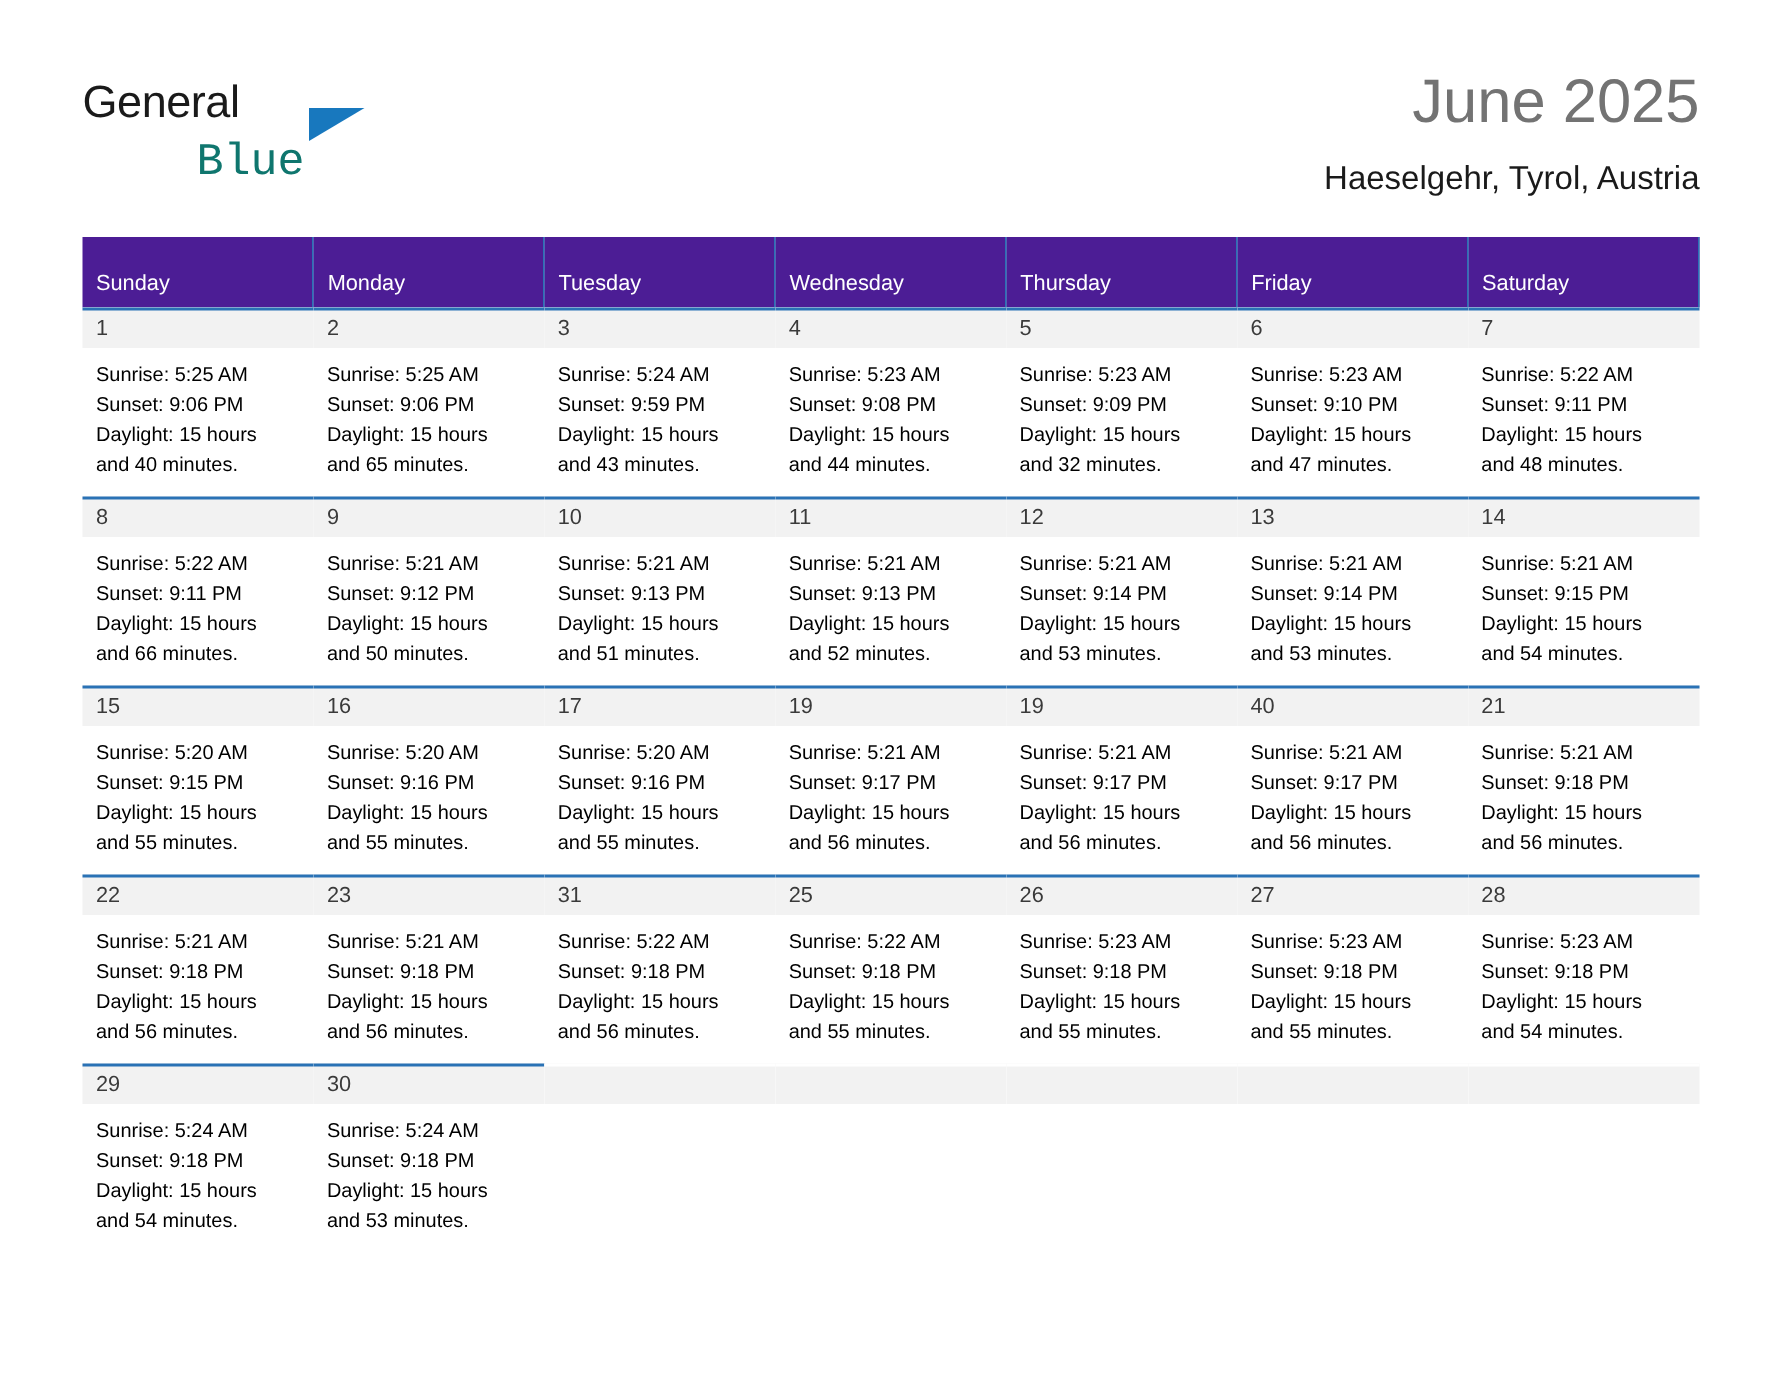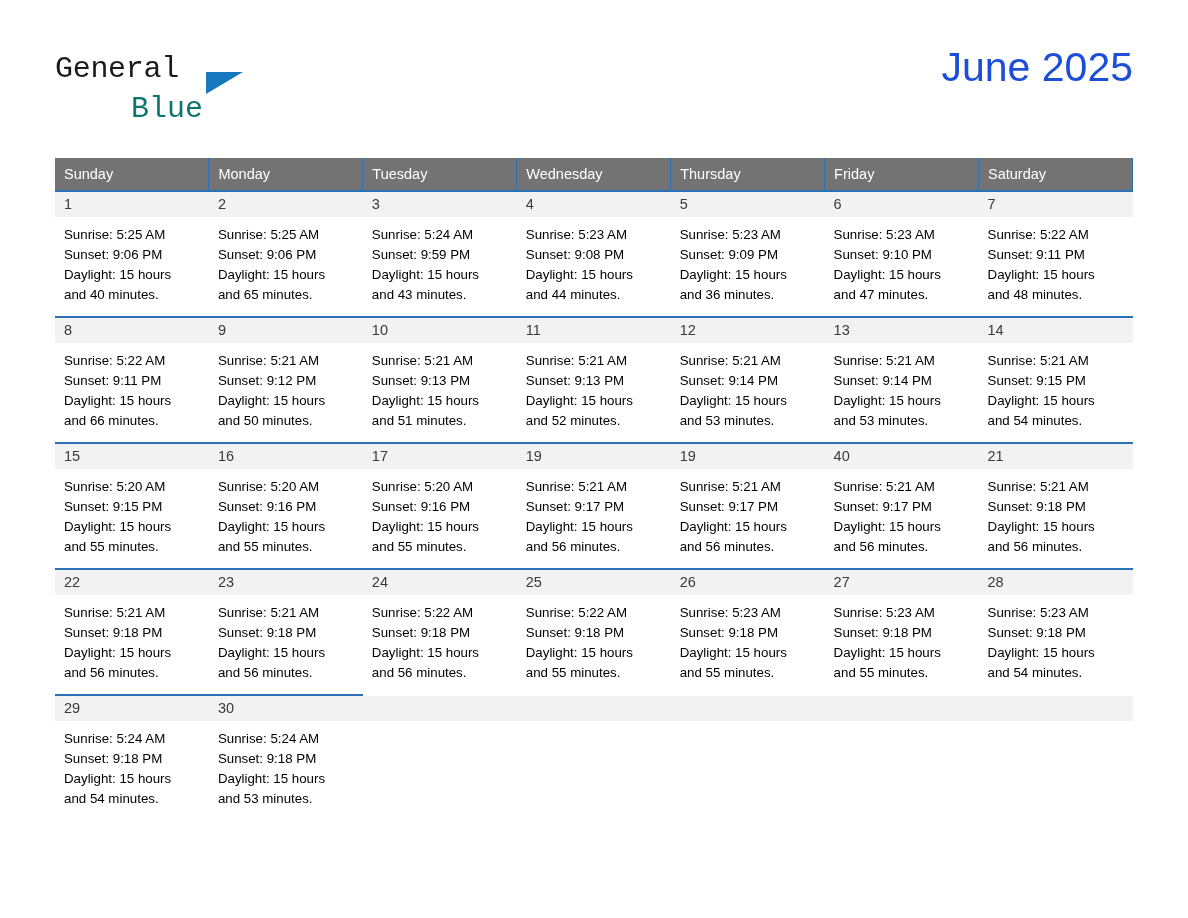--- a/index.html
+++ b/index.html
@@ -37,21 +37,21 @@
     width: 210px;
     height: 72px;
   }
   .logo-general {
     position: absolute;
     left: 0;
     top: 0;
     font-size: 30px;
     letter-spacing: -0.3px;
     color: #1a1a1a;
-    font-family: Liberation Mono, monospace;
+    font-family: Liberation Sans, sans-serif;
   }
   .logo-blue {
     position: absolute;
     left: 76px;
     top: 40px;
     font-size: 30px;
     color: #0f766e;
     font-family: Liberation Mono, monospace;
   }
   .logo-flag {
@@ -62,21 +62,21 @@
     height: 0;
     border-left: 37px solid #1878be;
     border-bottom: 22px solid transparent;
     border-top: 0 solid transparent;
   }
   .title {
     position: absolute;
     right: 0;
     top: 0;
     font-size: 41px;
-    color: #1d4ed8;
+    color: #737373;
     text-align: right;
     white-space: nowrap;
   }
   .subtitle {
     position: absolute;
     right: 0;
     top: 62px;
     font-size: 22px;
     color: #1a1a1a;
     text-align: right;
@@ -85,26 +85,26 @@
   
   .calendar {
     position: absolute;
     left: 55px;
     top: 158px;
     width: 1078px;
     border-collapse: collapse;
     table-layout: fixed;
   }
   .calendar th {
-    background: #737373;
+    background: #4c1d95;
     color: #ffffff;
     font-size: 14.5px;
     font-weight: normal;
     text-align: left;
-    padding: 7px 0 7px 9px;
+    padding: 22px 0 7px 9px;
     height: 18px;
     border-right: 1px solid #2a72b5;
   }
   .calendar td {
     vertical-align: top;
     width: 154px;
     padding: 0;
     background: #ffffff;
   }
   .daycell {
@@ -144,20 +144,21 @@
 
 <div class="page">
 
   <div class="header">
     <div class="logo">
       <span class="logo-general">General</span>
       <span class="logo-flag"></span>
       <span class="logo-blue">Blue</span>
     </div>
     <div class="title">June 2025</div>
+    <div class="subtitle">Haeselgehr, Tyrol, Austria</div>
   </div>
 
   <table class="calendar">
     <thead>
       <tr>
         <th>Sunday</th>
         <th>Monday</th>
         <th>Tuesday</th>
         <th>Wednesday</th>
         <th>Thursday</th>
@@ -212,21 +213,21 @@
             </div>
           </div>
         </td>
         <td>
           <div class="daycell">
             <div class="daynum-row">5</div>
             <div class="info">
               <div>Sunrise: 5:23 AM</div>
               <div>Sunset: 9:09 PM</div>
               <div>Daylight: 15 hours</div>
-              <div>and 36 minutes.</div>
+              <div>and 32 minutes.</div>
             </div>
           </div>
         </td>
         <td>
           <div class="daycell">
             <div class="daynum-row">6</div>
             <div class="info">
               <div>Sunrise: 5:23 AM</div>
               <div>Sunset: 9:10 PM</div>
               <div>Daylight: 15 hours</div>
@@ -425,21 +426,21 @@
             <div class="info">
               <div>Sunrise: 5:21 AM</div>
               <div>Sunset: 9:18 PM</div>
               <div>Daylight: 15 hours</div>
               <div>and 56 minutes.</div>
             </div>
           </div>
         </td>
         <td>
           <div class="daycell">
-            <div class="daynum-row">24</div>
+            <div class="daynum-row">31</div>
             <div class="info">
               <div>Sunrise: 5:22 AM</div>
               <div>Sunset: 9:18 PM</div>
               <div>Daylight: 15 hours</div>
               <div>and 56 minutes.</div>
             </div>
           </div>
         </td>
         <td>
           <div class="daycell">

